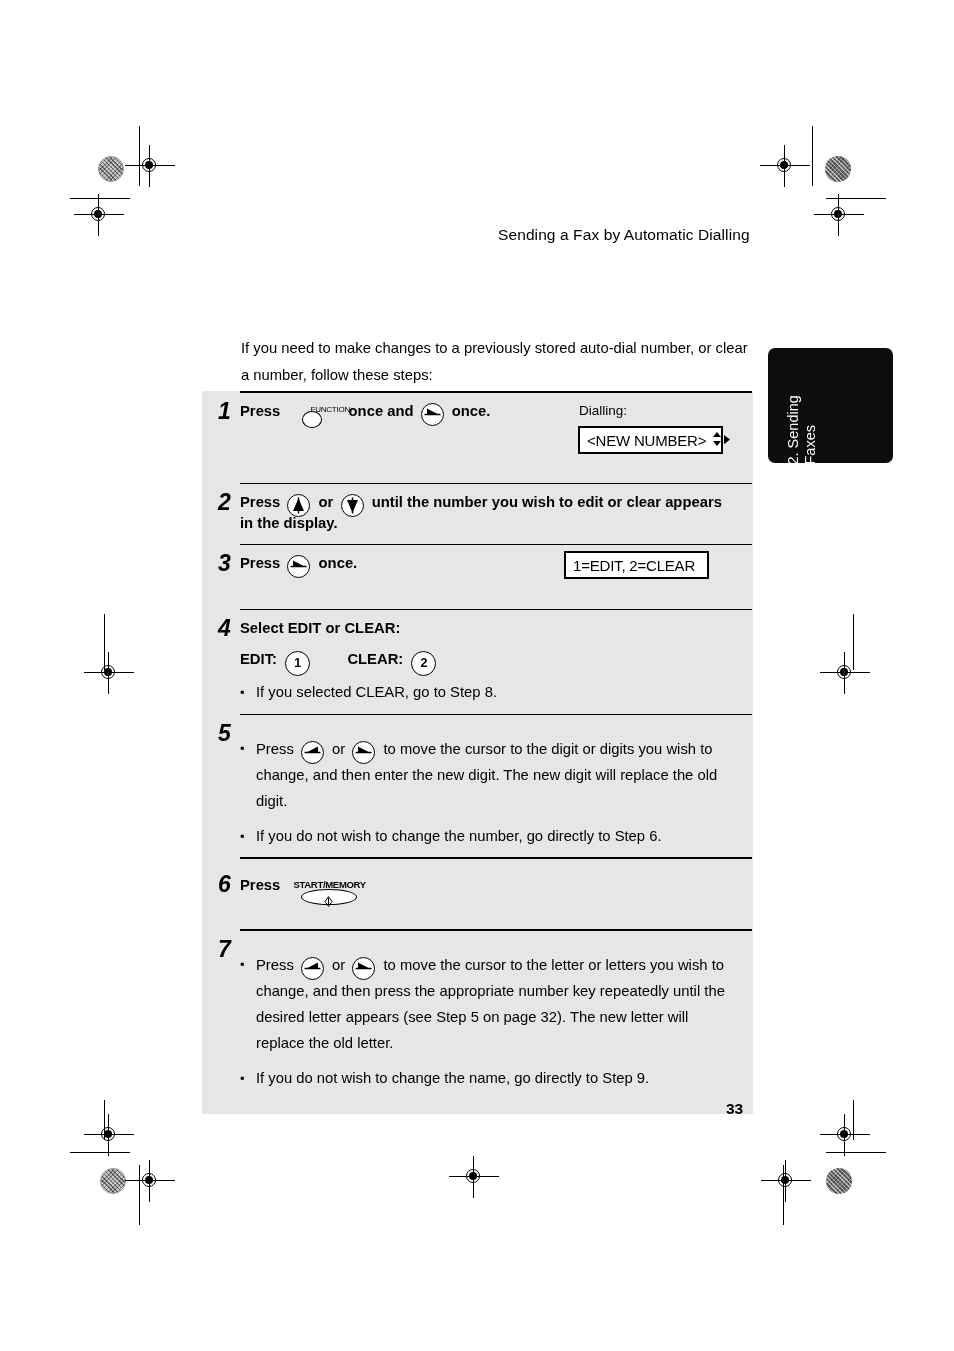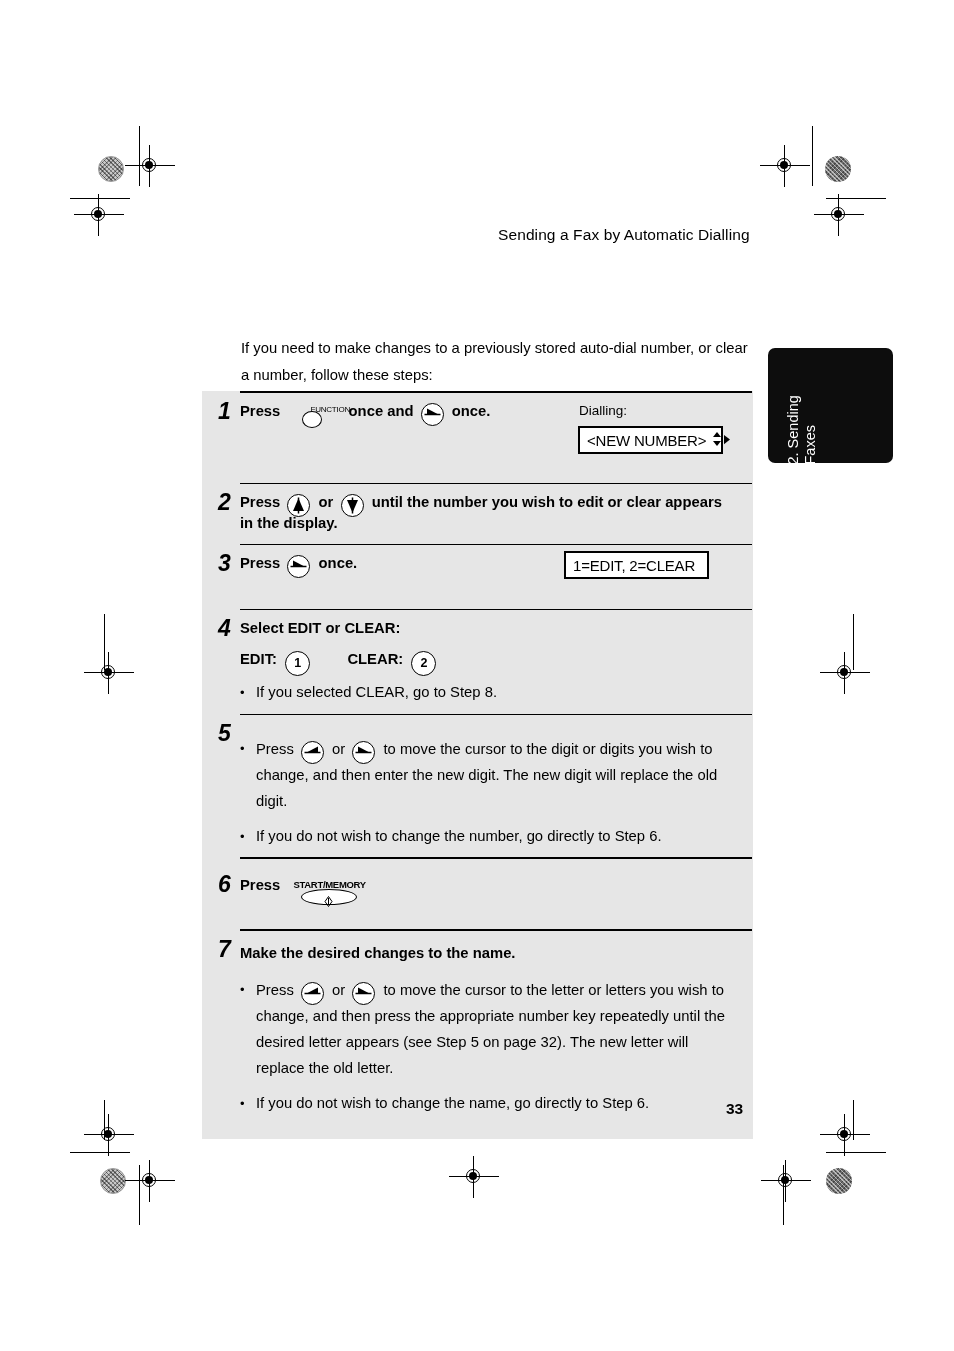--- a/index.html
+++ b/index.html
@@ -560,21 +560,20 @@
             </span>
           </span>
         </div>
       </div>
     </div>
 
     <div class="step">
       <div class="rule"></div>
       <div class="step-body" style="padding-right:14px; padding-bottom:16px;">
         <div class="step-num">7</div>
-        <div class="step-line" style="padding-top:4px;">Make the desired changes to the name.</div>
         <div class="bullet-row" style="margin-top:13px; line-height:26px;">
           <span class="dot" style="line-height:26px;">•</span>
           <span class="btxt">
             <span>Press</span>
             <span class="key-sm">
               <span class="circ"></span>
               <svg width="23" height="23" viewBox="0 0 23 23" aria-hidden="true">
                 <line x1="3.5" y1="11.5" x2="19.5" y2="11.5" stroke="#000" stroke-width="1.5"></line>
                 <path d="M17 5.5 L6 11.2 L17 11.2 Z" fill="#000"></path>
               </svg>
@@ -585,21 +584,21 @@
               <svg width="23" height="23" viewBox="0 0 23 23" aria-hidden="true">
                 <line x1="3.5" y1="11.5" x2="19.5" y2="11.5" stroke="#000" stroke-width="1.5"></line>
                 <path d="M6 5.5 L17 11.2 L6 11.2 Z" fill="#000"></path>
               </svg>
             </span>
             <span>to move the cursor to the letter or letters you wish to change, and then press the appropriate number key repeatedly until the desired letter appears (see Step 5 on page 32). The new letter will replace the old letter.</span>
           </span>
         </div>
         <div class="bullet-row" style="margin-top:12px;">
           <span class="dot">•</span>
-          <span class="btxt">If you do not wish to change the name, go directly to Step 6.</span>
+          <span class="btxt">If you do not wish to change the name, go directly to Step 9.</span>
         </div>
       </div>
     </div>
 
   </div>
 
   <div class="page-num">33</div>
 
 </div>
 

